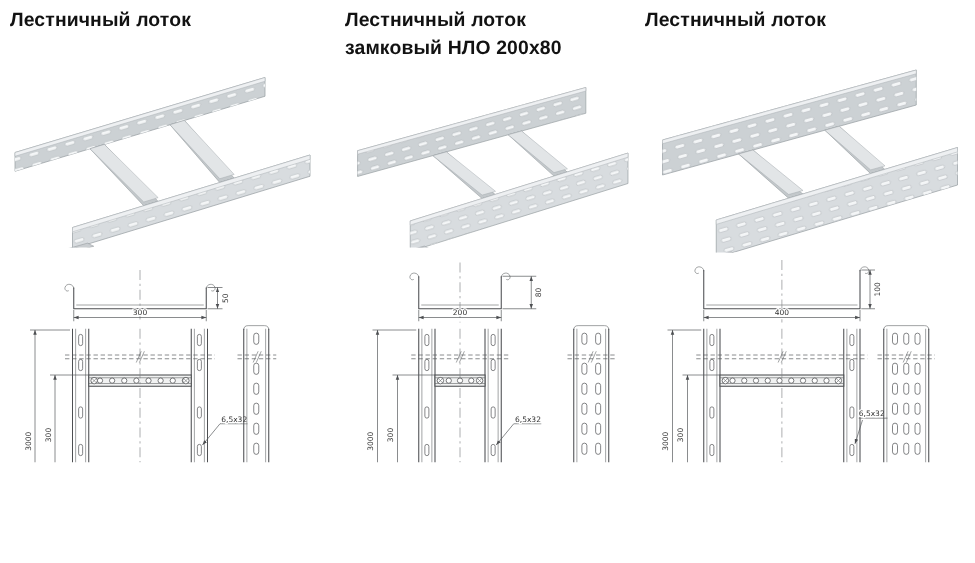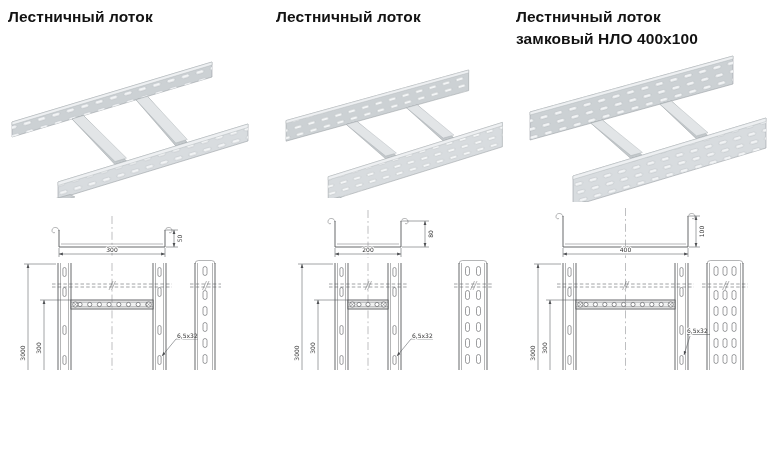--- a/index.html
+++ b/index.html
@@ -183,20 +183,21 @@
       <rect class="ln" x="192" y="224" width="26" height="18"></rect>
       <path class="ln" d="M188,242 H222"></path>
       <rect class="hole" x="202.8" y="228.5" width="4.4" height="9" rx="2.2"></rect>
     </g>
   </svg>
 </section>
 
 <section class="column" style="left:268px;width:240px;">
   <div class="title">
     <div>Лестничный лоток</div>
+    <div>замковый НЛО 200х80</div>
   </div>
 
   <svg class="photo" style="left:4px;top:60px;" width="236" height="138" viewBox="0 0 252 142">
     <polygon class="railA" points="15,62 210,8 210,30 15,84"></polygon>
     <polygon points="15,62 210,8 210,30 15,84" fill="url(#perf2)"></polygon>
     <polygon class="flange" points="15,62 210,8 210,11 15,65"></polygon>
     <polygon class="rung3d" points="79.4,66.2 90.9,63 132.9,99.7 121.4,102.9"></polygon>
     <polygon class="rung3dTop" points="79.4,66.2 90.9,63 132.9,96.7 121.4,99.9"></polygon>
     <polygon class="rung3d" points="143.7,48.4 155.2,45.2 194.3,80.5 182.8,83.7"></polygon>
     <polygon class="rung3dTop" points="143.7,48.4 155.2,45.2 194.3,77.5 182.8,80.7"></polygon>
@@ -313,21 +314,20 @@
       <rect class="ln" x="188" y="224" width="34" height="18"></rect>
       <path class="ln" d="M184,242 H226"></path>
       <rect class="hole" x="202.8" y="228.5" width="4.4" height="9" rx="2.2"></rect>
     </g>
   </svg>
 </section>
 
 <section class="column" style="left:508px;width:272px;">
   <div class="title">
     <div>Лестничный лоток</div>
-    <div>замковый НЛО 400х100</div>
   </div>
 
   <svg class="photo" style="left:2px;top:52px;" width="268" height="150" viewBox="0 0 252 150">
     <polygon class="railA" points="12,60 215,4 215,32 12,88"></polygon>
     <polygon points="12,60 215,4 215,32 12,88" fill="url(#perf3)"></polygon>
     <polygon class="flange" points="12,60 215,4 215,7 12,63"></polygon>
     <polygon class="rung3d" points="72.9,71.2 84.4,68 124.4,103.4 112.9,106.6"></polygon>
     <polygon class="rung3dTop" points="72.9,71.2 84.4,68 124.4,100.4 112.9,103.6"></polygon>
     <polygon class="rung3d" points="141.9,52.2 153.4,49 190,83.7 178.5,86.9"></polygon>
     <polygon class="rung3dTop" points="141.9,52.2 153.4,49 190,80.7 178.5,83.9"></polygon>

